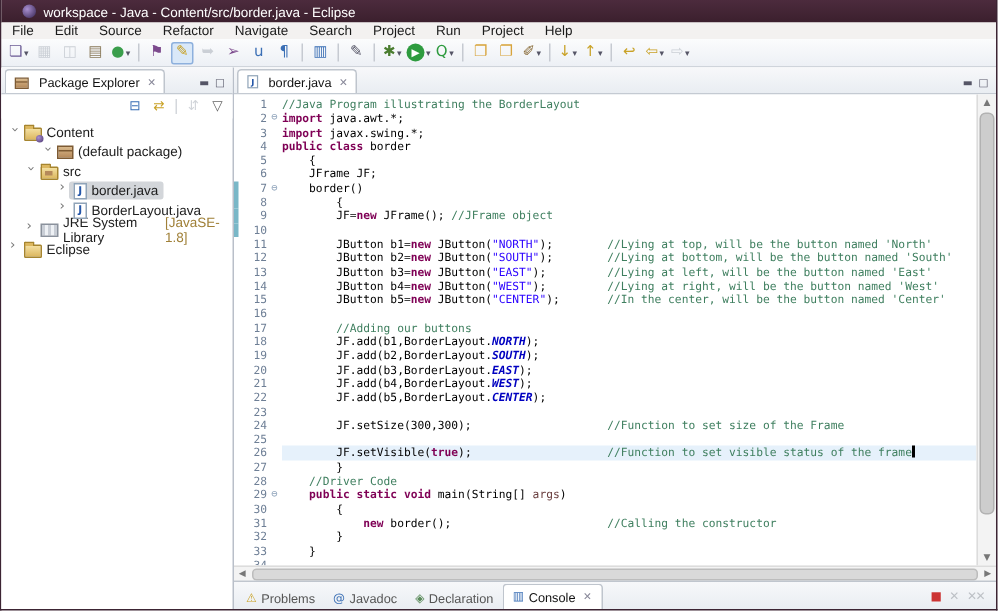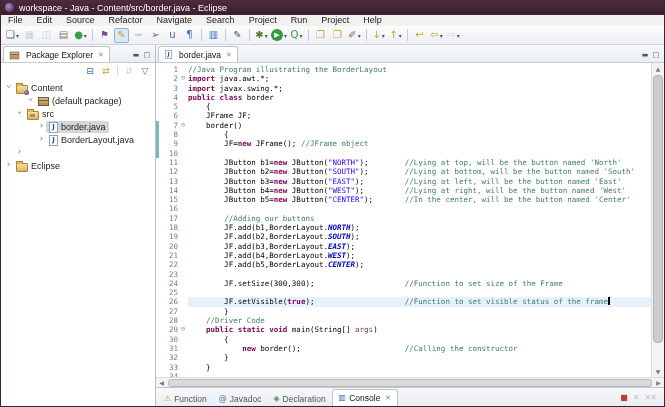--- a/index.html
+++ b/index.html
@@ -1,19 +1,19 @@
 <!DOCTYPE html>
 <html style="--kw: #7F0055; --comment: #3F7F5F; --str: #2A00FF; --sfield: #0000C0; --param: #6A3E3E; --currentLine: #e6f1fb; --diffBar: #79b7c7; --titlebar: #3f2230; --accent: #3b6fb5;"><head>
 <meta charset="utf-8">
 <style>
   html,body{margin:0;padding:0;}
   body{width:665px;height:407px;overflow:hidden;font-family:"Liberation Sans",sans-serif;background:#fff;}
   #window{position:absolute;inset:0;border-left:1px solid #3c2433;border-right:1px solid #3c2433;border-bottom:1px solid #3c2433;box-sizing:border-box;display:flex;flex-direction:column;}
   
-  .titlebar{height:15px;background:linear-gradient(#4c2b3d,#3b1f2d);display:flex;align-items:center;padding:0 4px;flex:none;}
+  .titlebar{height:15px;background:linear-gradient(#4c2b3d,#3b1f2d);display:flex;align-items:center;padding:0 14px;flex:none;}
   .applogo{width:9px;height:9px;border-radius:50%;background:radial-gradient(circle at 35% 35%,#a98fd0,#33224f);margin-right:5px;flex:none;}
   .title{color:#fff;font-size:9px;white-space:nowrap;}
   
   .menubar{height:11px;background:#f3f1f0;display:flex;align-items:center;flex:none;}
   .mitem{font-size:9px;color:#1a1a1a;padding:0 7px;line-height:11px;}
   
   .toolbar{height:18px;background:linear-gradient(#fbfcfd,#edf0f5);border-bottom:1px solid #cfd4db;display:flex;align-items:center;padding:0 3px;flex:none;}
   .tbtn{height:15px;min-width:15px;display:flex;align-items:center;justify-content:center;border-radius:2px;margin:0 1px;box-sizing:border-box;}
   .tbtn.active{background:#d9e8f8;border:1px solid #8db0dd;}
   .tbtn .g{font-family:"DejaVu Sans",sans-serif;font-size:10px;line-height:1;}
@@ -249,20 +249,25 @@
           </div>
           <div class="trow" style="padding-left: 36px;">
             <span class="exp">›</span>
             <span class="inner">
               <span class="ti ti-java"></span>
               <span>BorderLayout.java</span>
             </span>
           </div>
           <div class="trow" style="padding-left: 14px;">
             <span class="exp">›</span>
+            <span class="inner">
+              <span class="ti ti-lib"></span>
+              <span>JRE System Library</span>
+              <span class="suffix">[JavaSE-1.8]</span>
+            </span>
           </div>
           <div class="trow" style="padding-left: 3px;">
             <span class="exp">›</span>
             <span class="inner">
               <span class="ti ti-folder"></span>
               <span>Eclipse</span>
             </span>
           </div>
         </div>
     </div>
@@ -288,21 +293,21 @@
         </div>
       </div>
       <div class="hscroll">
         <span class="har">◀</span>
         <div class="hthumb"></div>
         <span class="har">▶</span>
       </div>
       <div class="bottompanel" id="bottompanel">
           <div class="btab">
             <span class="bicon" style="color: rgb(201, 162, 39);">⚠</span>
-            <span>Function</span>
+            <span>Problems</span>
           </div>
           <div class="btab">
             <span class="bicon" style="color: rgb(59, 111, 181);">@</span>
             <span>Javadoc</span>
           </div>
           <div class="btab">
             <span class="bicon" style="color: rgb(90, 138, 90);">◈</span>
             <span>Declaration</span>
           </div>
           <div class="btab active">

